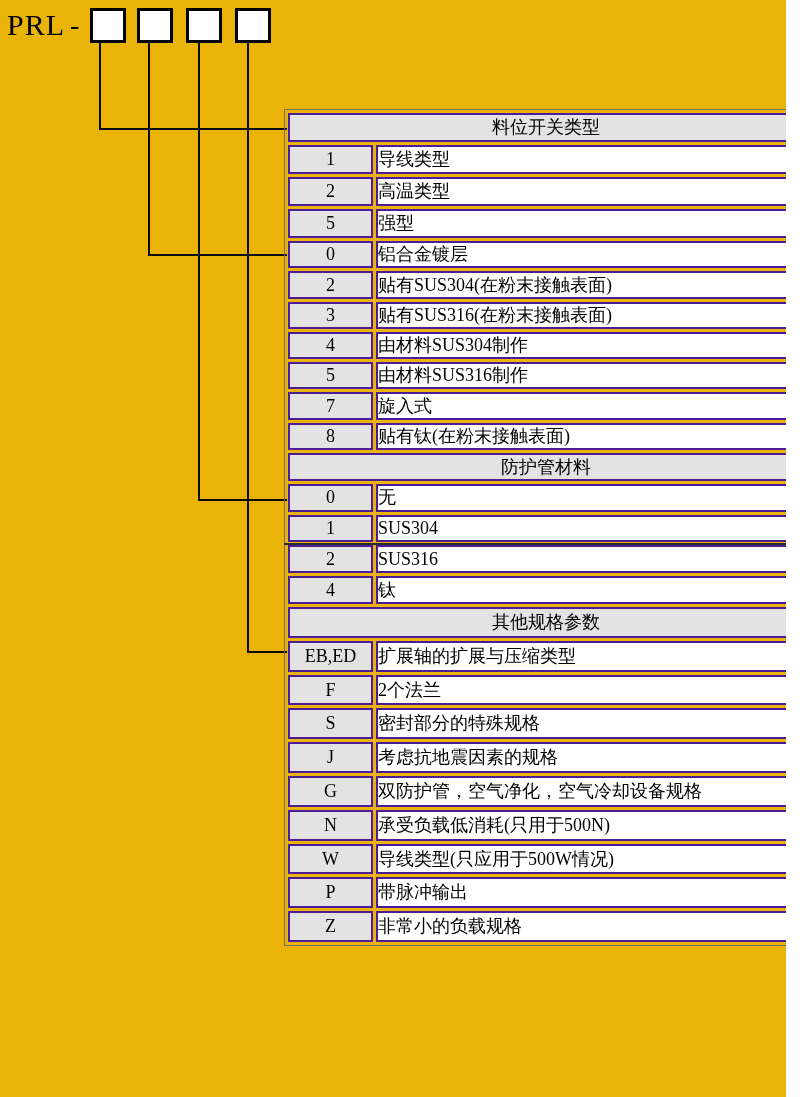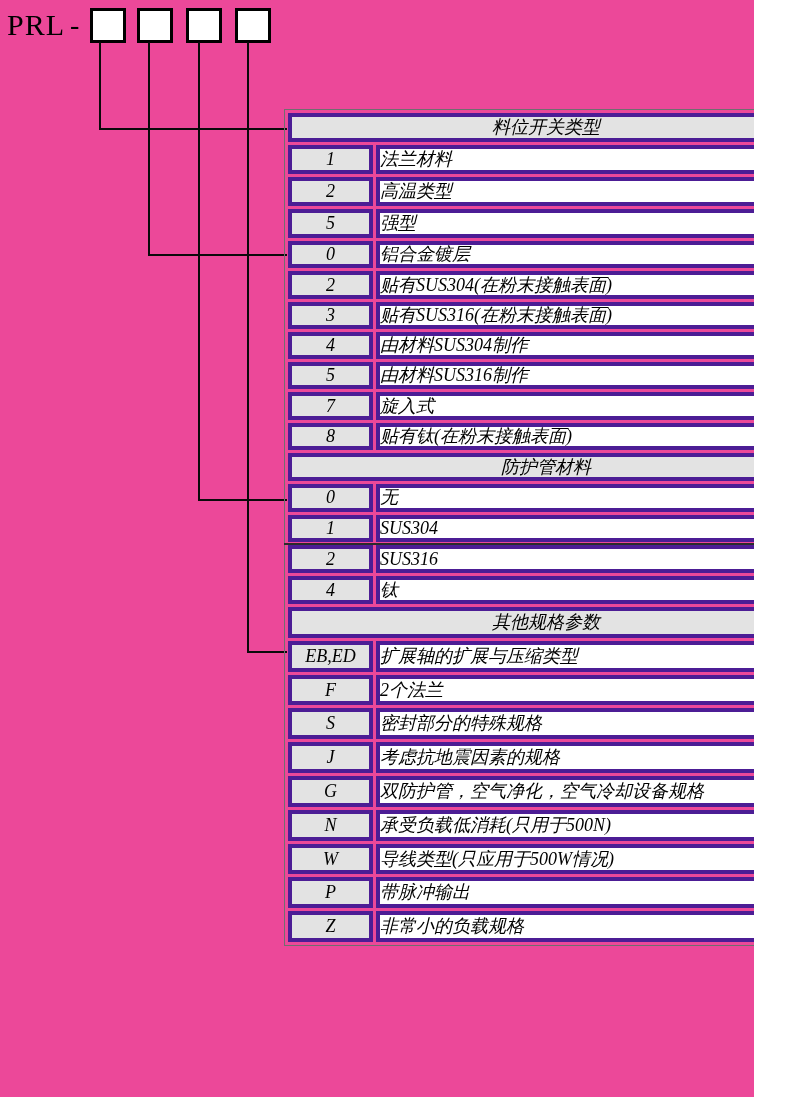--- a/index.html
+++ b/index.html
@@ -1,17 +1,17 @@
 <!DOCTYPE html>
 <html><head>
 <meta charset="utf-8">
 <style>
   html,body { margin:0; padding:0; background:#ffffff; }
   body { width:811px; height:1097px; font-family:"Liberation Serif","DejaVu Serif",serif; color:#000; }
-  .canvas { position:relative; width:754px; height:1097px; background:#ec4899; overflow:hidden; }
+  .canvas { position:relative; width:754px; height:1097px; background:#eab308; overflow:hidden;padding-left:32px; }
 
   .prefix { position:absolute; left:7px; top:8px; font-size:30px; letter-spacing:1px; }
   .dash   { position:absolute; left:70px; top:9px; font-size:28px; }
 
   .cbox { position:absolute; top:8px; width:36px; height:35px; border:3px solid #000;
           background:#fff; box-sizing:border-box; }
   .cbox.b1 { left:90px; }  .cbox.b2 { left:137px; }
   .cbox.b3 { left:186px; } .cbox.b4 { left:235px; }
 
   .vline, .hline { position:absolute; background:#0a0a0a; }
@@ -21,23 +21,23 @@
   .v3 { left:198px; top:42px; height:459px; }
   .v4 { left:247px; top:42px; height:611px; }
   .h1 { left:99px;  top:128px; width:188px; }
   .h2 { left:148px; top:254px; width:139px; }
   .h3 { left:198px; top:499px; width:89px; }
   .h4 { left:247px; top:651px; width:40px; }
 
   table.spec { position:absolute; left:284px; top:109px; width:524px;
                border-collapse:separate; border-spacing:3px;
                border:1px solid #6f6f6f; table-layout:fixed; }
-  table.spec td { border:4px solid #4c1d95; box-sizing:border-box;
+  table.spec td { border:2px solid #4c1d95; box-sizing:border-box;
                   font-size:18px; line-height:1.05; vertical-align:middle;
-                  padding:0; overflow:hidden; white-space:nowrap;font-style:italic; }
+                  padding:0; overflow:hidden; white-space:nowrap; }
   td.code { background:#e3e3e3; text-align:center; }
   td.desc { background:#ffffff; text-align:left; padding-left:7px; }
   tr.header > td { background:#e3e3e3; text-align:center; }
   tr.s0 > td { height:29px; }
   tr.s1 > td { height:27.3px; }
   tr.s2 > td { height:27.8px;margin-top:24px; }
   tr.s3 > td { height:30.8px; }
 
   .thick-divider { position:absolute; left:284px; top:543px; width:524px; height:2.4px;
                    background:#2b2b2b; }
@@ -68,21 +68,21 @@
     <colgroup>
         <col style="width:85px">
         <col>
       </colgroup>
     <tbody id="spec-body">
         <tr class="header s0">
           <td colspan="2">料位开关类型</td>
         </tr>
         <tr class="s0">
           <td class="code">1</td>
-          <td class="desc">法兰材料</td>
+          <td class="desc">导线类型</td>
         </tr>
         <tr class="s0">
           <td class="code">2</td>
           <td class="desc">高温类型</td>
         </tr>
         <tr class="s0">
           <td class="code">5</td>
           <td class="desc">强型</td>
         </tr>
         <tr class="s1">

